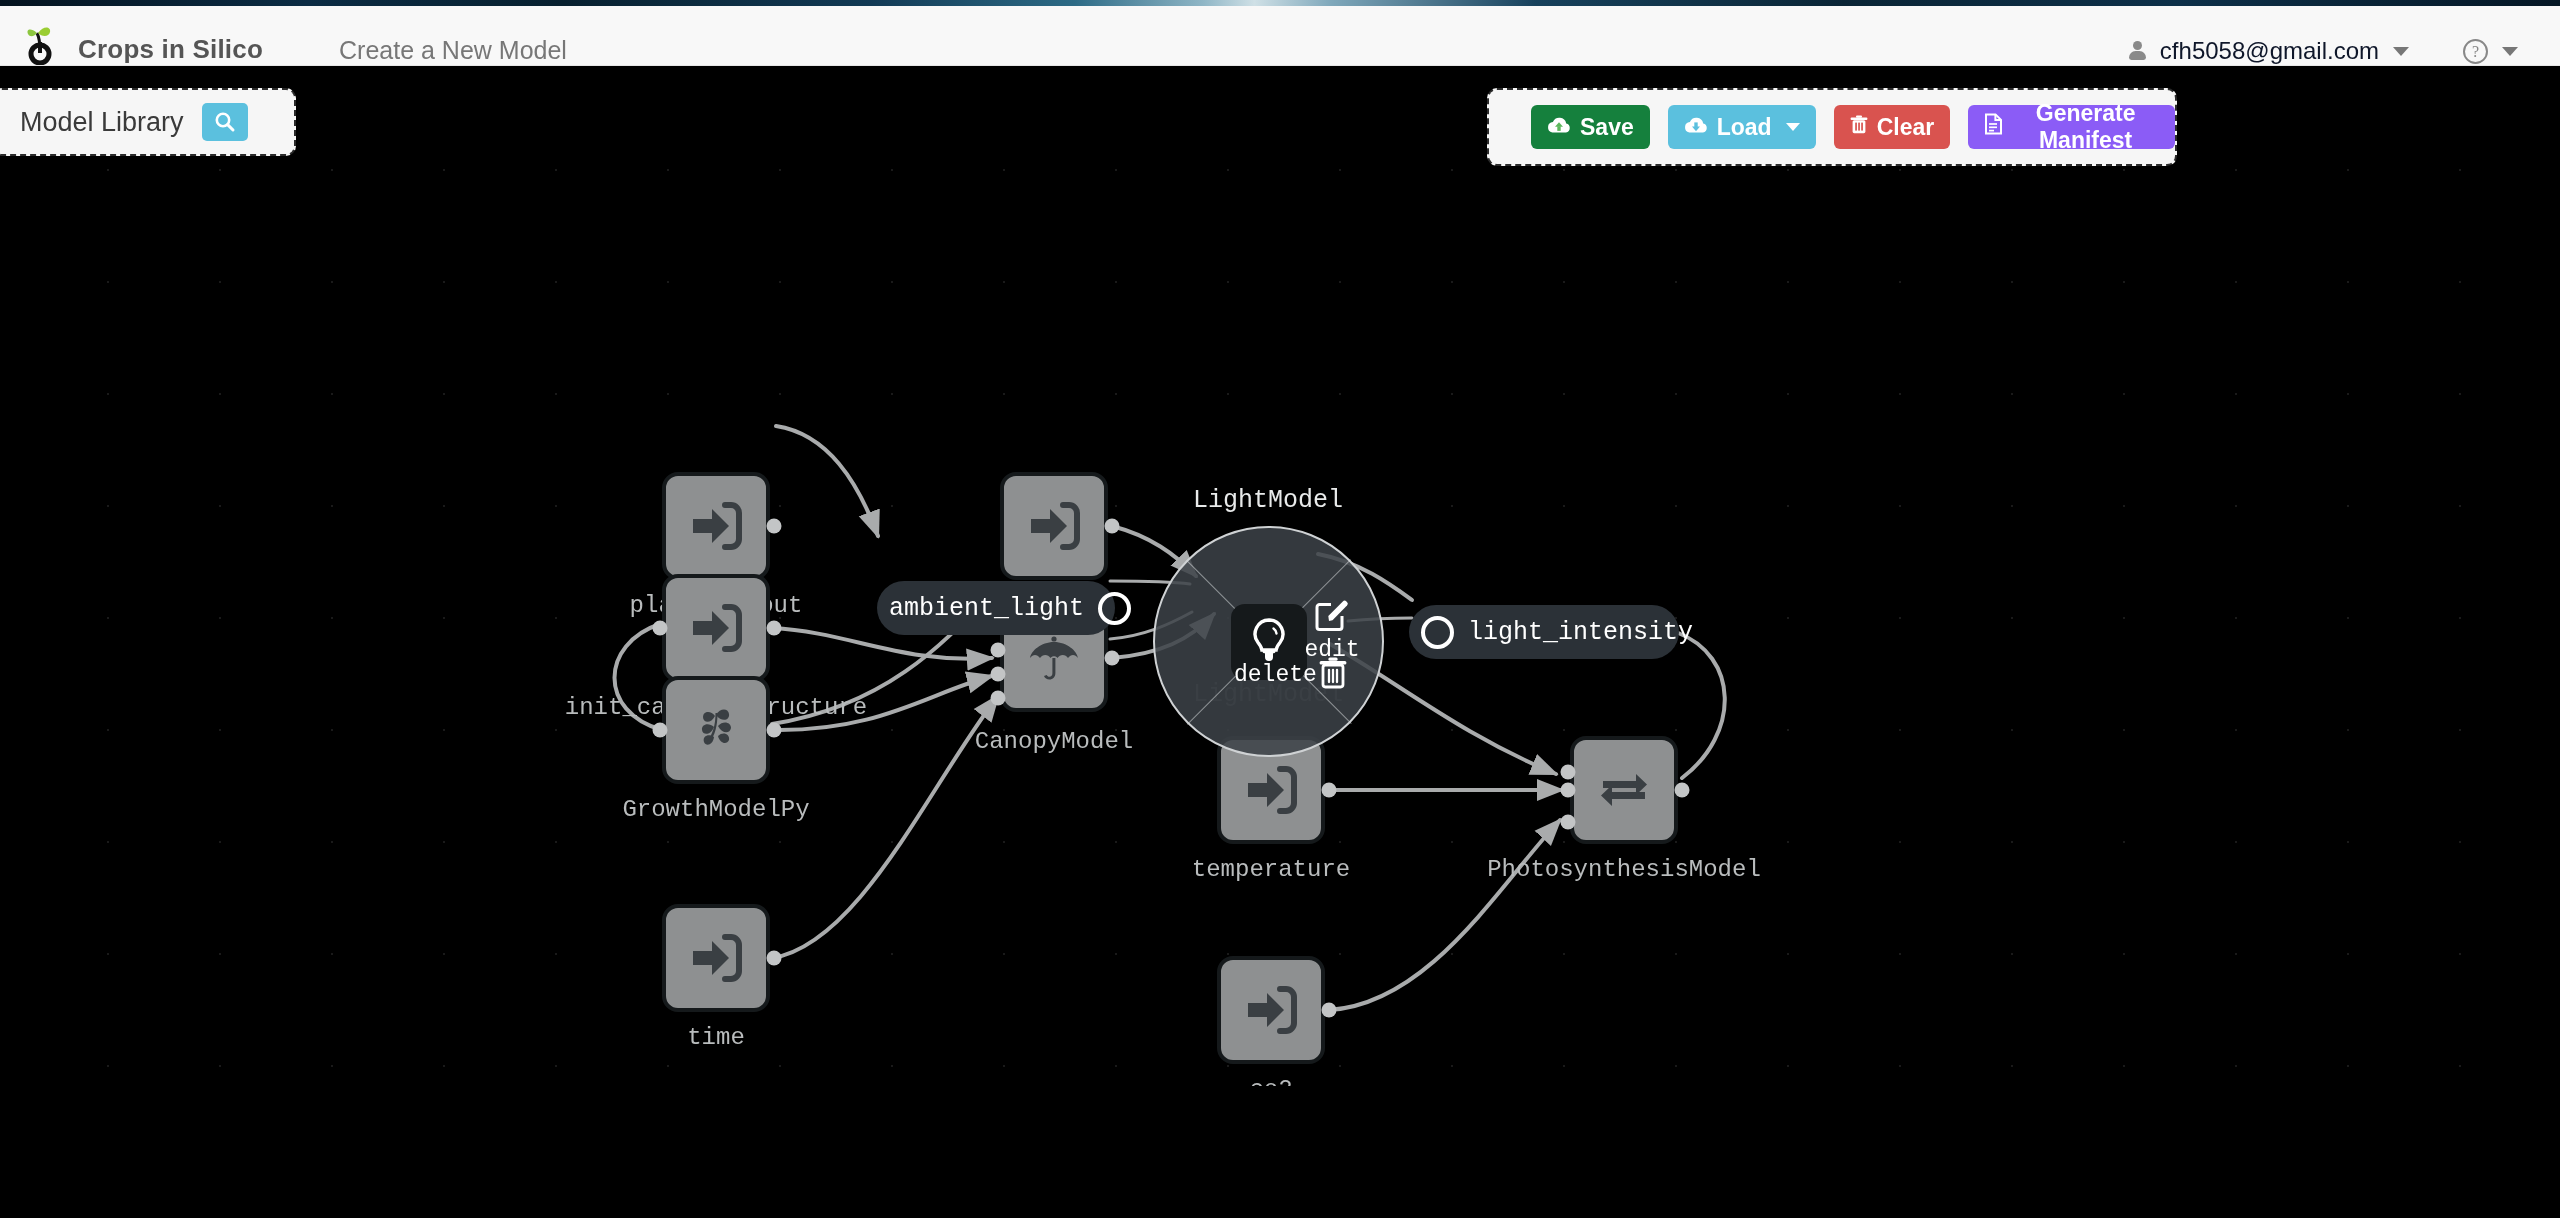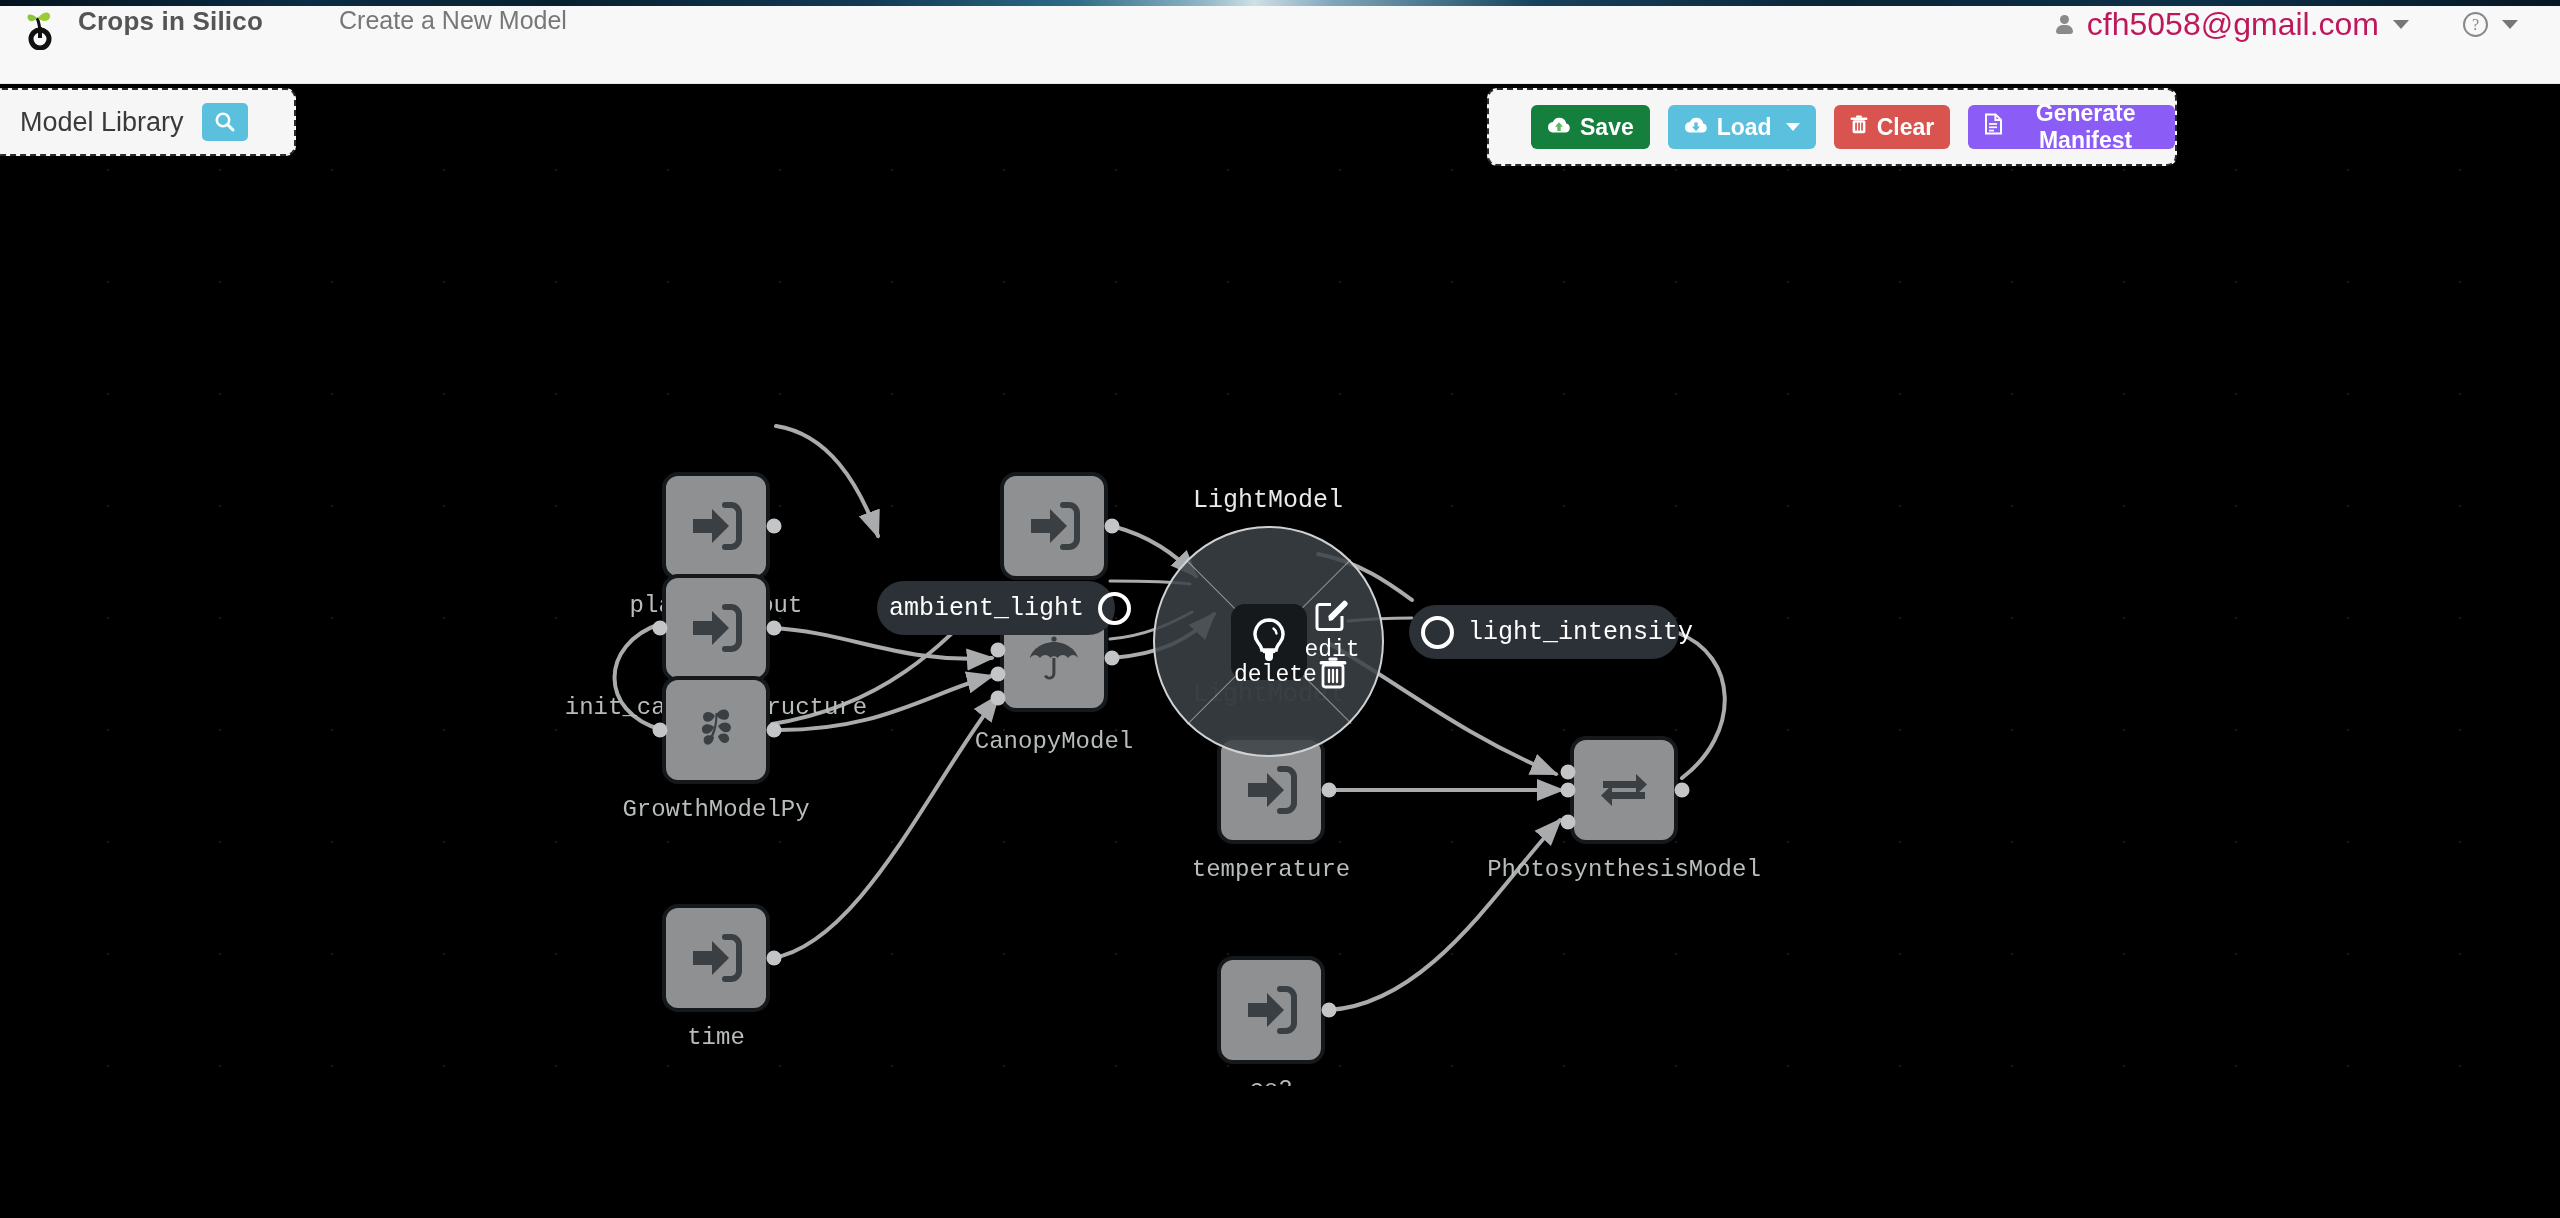--- a/index.html
+++ b/index.html
@@ -13,24 +13,24 @@
   
   #top-sliver {
     position: absolute; top: 0; left: 0; width: 2560px; height: 6px;
     background: linear-gradient(90deg,#04131f 0%,#0b2c44 12%,#07202f 22%,
       #123a55 34%,#2d6b86 42%,#8fb6c6 47%,#cfe0e6 49%,#7fa8bb 52%,
       #17415c 60%,#0a2536 72%,#0d3049 85%,#051725 100%);
   }
 
   
   #header {
-    position: absolute; top: 6px; left: 0; width: 2560px; height: 78px;
+    position: absolute; top: 6px; left: 0; width: 2560px; height: 60px;
     background: #f8f8f8;
     border-bottom: 1px solid #e7e7e7;
-    display: flex; align-items: flex-start;
+    display: flex; align-items: flex-end;
   }
   #brand-logo { margin-left: 20px; width: 40px; height: 44px; position: relative; }
   #brand-title {
     margin-left: 18px; font-size: 26px; font-weight: bold; color: #555;
     letter-spacing: .2px;
   }
   #breadcrumb {
     margin-left: 76px; font-size: 25px; color: #777;
   }
   #header-right {
@@ -39,21 +39,21 @@
   }
   .user-icon { width: 18px; height: 20px; position: relative; }
   .user-icon::before {
     content:""; position:absolute; top:0; left:5px; width:9px; height:9px;
     border-radius:50%; background:#8a8a8a;
   }
   .user-icon::after {
     content:""; position:absolute; top:10px; left:1px; width:17px; height:9px;
     border-radius:8px 8px 3px 3px; background:#8a8a8a;
   }
-  #user-email { font-size: 32px; color: #be185d; }
+  #user-email { font-size: 24px; color: #0f172a; }
   .caret {
     width: 0; height: 0; border-left: 8px solid transparent;
     border-right: 8px solid transparent; border-top: 9px solid #777;
   }
   .help-icon {
     width: 25px; height: 25px; border: 2px solid #888; border-radius: 50%;
     color: #888; font-size: 16px; line-height: 21px; text-align: center;
     font-family: "Liberation Serif", serif;
   }
 

